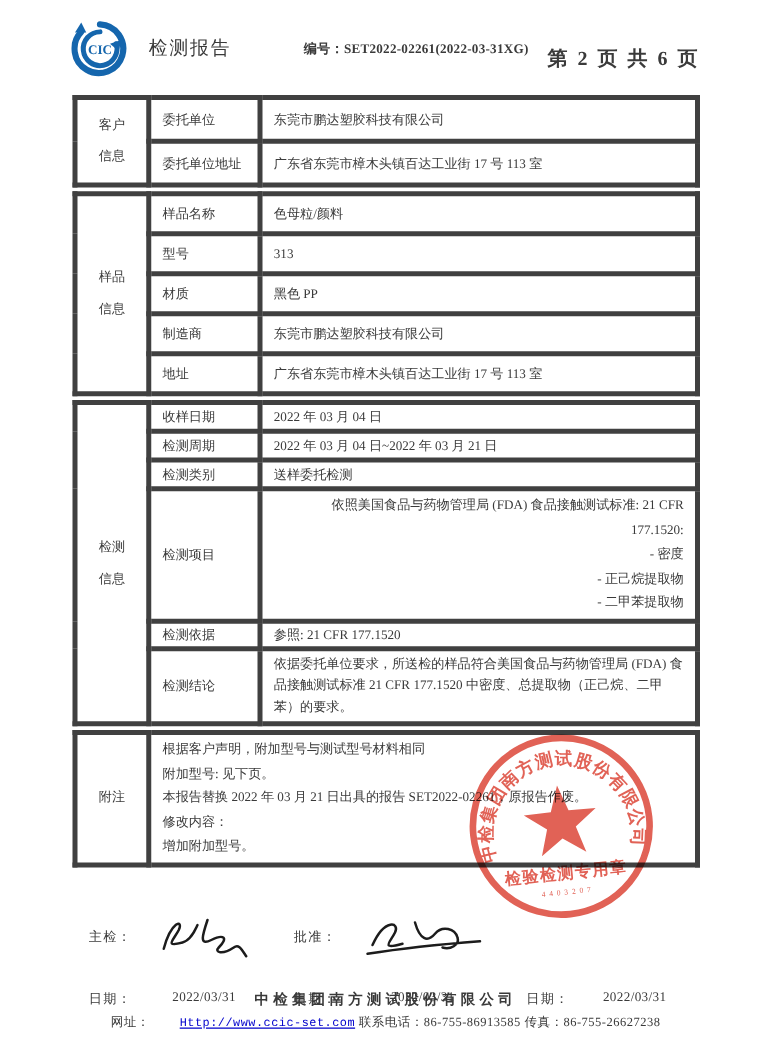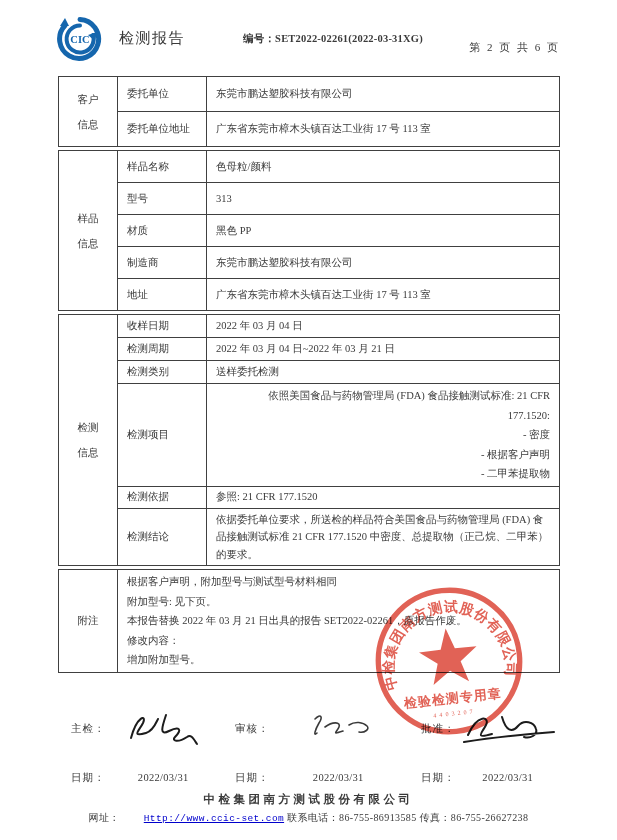--- a/index.html
+++ b/index.html
@@ -4,26 +4,26 @@
 <style>
   * { box-sizing: border-box; }
   body { margin: 0; background: #e8e8e8; font-family: "Liberation Serif", "DejaVu Serif", serif; color: #3a3a3a; }
   .page { position: relative; width: 617px; height: 840px; background: #ffffff; margin: 0 auto; overflow: hidden; }
 
   
   .hdr { display: flex; align-items: center; padding: 15px 57px 0 57px; height: 62px; }
   .logo-svg { width: 46px; height: 46px; flex: none; }
   .hdr-title { font-size: 15px; font-weight: normal; letter-spacing: 1.5px; margin-left: 16px; }
   .hdr-no { font-size: 10.5px; font-weight: bold; margin-left: 58px; letter-spacing: 0.2px; }
-  .hdr-page { font-size: 11px; font-weight: normal; margin-left: auto; letter-spacing: 2px; margin-top: 17px; }
+  .hdr-page { font-size: 16px; font-weight: bold; margin-left: auto; letter-spacing: 2px; margin-top: 17px; }
 
   
   .tblwrap { margin: 14px 57px 0 58px; }
   table.tbl { border-collapse: collapse; table-layout: fixed; width: 502px; margin-bottom: 3px; font-size: 10.5px; }
-  .tbl td { border: 1px solid #404040; vertical-align: middle; padding: 2px 9px; overflow: hidden; }
+  .tbl td { border: 4px solid #404040; vertical-align: middle; padding: 2px 9px; overflow: hidden; }
   .tbl td.sec { white-space: pre-line; text-align: center; line-height: 25px; padding: 2px 3px; }
   .tbl td.lbl { padding-left: 9px; }
   .ml { line-height: 19.5px; padding-top: 4px; padding-bottom: 4px; text-align: right; }
   .concl { line-height: 17.5px; }
   .notes-cell { line-height: 19.5px; padding-top: 5px; padding-bottom: 5px; }
 
   
   .sig-area { position: relative; margin: 34px 57px 0 57px; font-size: 10.5px; z-index: 1; }
   .sig-row { display: grid; grid-template-columns: 164px 186px 1fr; align-items: center; }
   .sig-col { display: flex; align-items: center; padding-left: 14px; }
@@ -133,21 +133,21 @@
       <tr style="height:23px">
         <td class="lbl">检测类别</td>
         <td>送样委托检测</td>
       </tr>
       <tr style="height:96px">
         <td class="lbl">检测项目</td>
         <td class="ml">
           <div>依照美国食品与药物管理局 (FDA) 食品接触测试标准: 21 CFR</div>
           <div>177.1520:</div>
           <div>- 密度</div>
-          <div>- 根据客户声明</div>
+          <div>- 正己烷提取物</div>
           <div>- 二甲苯提取物</div>
         </td>
       </tr>
       <tr style="height:22px">
         <td class="lbl">检测依据</td>
         <td>参照: 21 CFR 177.1520</td>
       </tr>
       <tr style="height:52px">
         <td class="lbl">检测结论</td>
         <td class="concl">依据委托单位要求，所送检的样品符合美国食品与药物管理局 (FDA) 食品接触测试标准 21 CFR 177.1520 中密度、总提取物（正己烷、二甲苯）的要求。</td>
@@ -174,26 +174,20 @@
     </tbody>
       </table>
   </div>
 
   <div class="sig-area">
     <div class="sig-row">
       <div class="sig-col">
         <span class="sig-label">主检：</span>
         <svg class="sig-ink" width="84" height="42" viewBox="0 0 84 42">
           <path d="M10,30 C16,8 26,6 22,15 C18,23 10,29 25,25 C32,23 35,15 37,11 M45,7 C41,19 38,28 48,23 C58,18 62,21 54,29 C50,33 57,35 66,29 C70,26 72,30 76,36" fill="none" stroke="#1c1c1c" stroke-width="2" stroke-linecap="round"></path>
-        </svg>
-      </div>
-      <div class="sig-col">
-        <span class="sig-label">审核：</span>
-        <svg class="sig-ink" width="74" height="40" viewBox="0 0 74 40">
-          <path d="M14,10 C20,4 22,8 18,14 C14,21 12,28 16,24 M24,18 C32,12 40,13 38,18 C36,23 30,26 42,22 M48,16 C54,12 62,13 66,17 C69,20 64,24 58,23" fill="none" stroke="#3a3a3a" stroke-width="1.6" stroke-linecap="round"></path>
         </svg>
       </div>
       <div class="sig-col">
         <span class="sig-label">批准：</span>
         <svg class="sig-ink" width="100" height="44" viewBox="0 0 100 44">
           <path d="M10,28 C20,6 32,10 28,18 C24,26 16,32 34,27 M44,10 C48,24 54,26 60,19 C66,12 76,15 78,22 C80,28 72,32 66,30 M6,35 C38,30 70,27 96,25" fill="none" stroke="#1c1c1c" stroke-width="2" stroke-linecap="round"></path>
         </svg>
       </div>
     </div>
     <div class="sig-row date-row">

